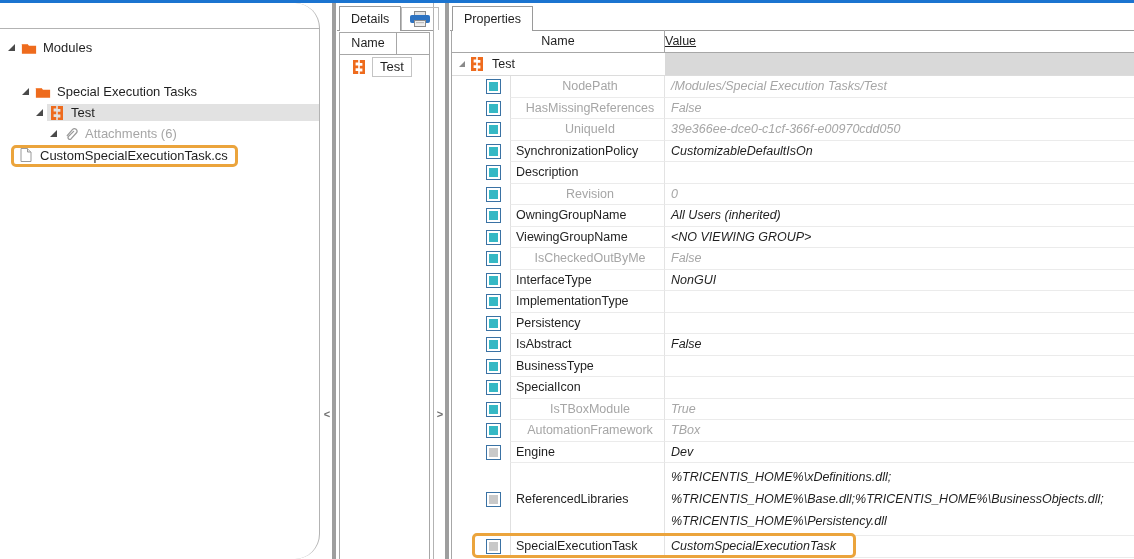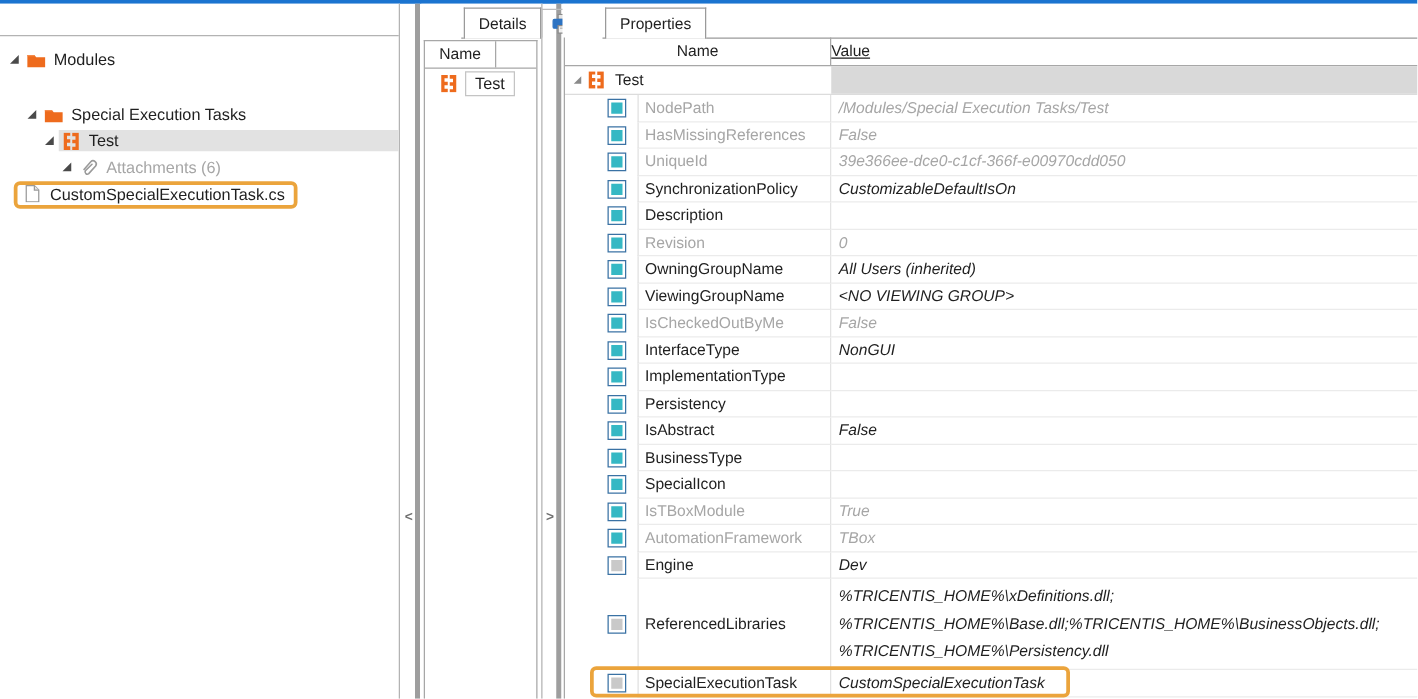--- a/index.html
+++ b/index.html
@@ -4,42 +4,42 @@
 <style>
   html,body { margin:0; padding:0; }
   body {
     width:1134px; height:559px; position:relative; overflow:hidden;
     background:#ffffff; font-family:"Liberation Sans", sans-serif;
     color:#1f1f1f; -webkit-font-smoothing:antialiased;
   }
   .topline { position:absolute; top:0; left:0; right:0; height:3px; background:#1b74d0; }
 
   
-  .left-panel { position:absolute; left:0; top:3px; bottom:0; width:319px; border-right:1px solid #b3b3b3; background:#fff; }
+  .left-panel { position:absolute; left:0; top:3px; bottom:0; width:319px; border-right:1px solid #b3b3b3; background:#fff;border-radius:25px; }
   .left-header { height:25px; border-bottom:1px solid #b3b3b3; }
   .tree { padding-top:8px; font-size:13px; }
   .tree-row { height:21px; display:flex; align-items:center; white-space:nowrap; }
   .expander { width:0; height:0; border-left:7px solid transparent; border-bottom:7px solid #4a4a4a; margin-right:4px; flex:none; cursor:pointer; }
   .exp-spacer { width:11px; flex:none; }
   .row-body { display:flex; align-items:center; gap:6px; padding:1px 5px 1px 2px; }
   .tree-row.selected .row-body { background:#e2e2e2; flex:1; }
   .tree-row.muted .row-body { color:#a6a6a6; }
   .tree-row.highlighted { height:23px; }
   .tree-row.highlighted .row-body { border:3px solid #eba43c; border-radius:5px; padding:0 7px 1px 4px; background:#fff; }
   .tic { width:16px; height:14px; flex:none; }
 
   
   .vbar { position:absolute; top:3px; bottom:0; width:4px; background:#9e9e9e; cursor:col-resize; }
   #bar1 { left:332px; } #bar2 { left:445px; }
   .collapse-btn { position:absolute; top:406px; width:12px; height:16px; font-size:11px; font-weight:bold; color:#6f6f6f;
     display:flex; align-items:center; justify-content:center; cursor:pointer; user-select:none; }
   #colL { left:321px; } #colR { left:434px; }
 
   
-  .tabstrip { height:27px; border-bottom:1px solid #9a9a9a; display:flex; align-items:flex-end; font-size:12.5px;margin-left:32px; }
+  .tabstrip { height:27px; border-bottom:1px solid #9a9a9a; display:flex; align-items:flex-end; font-size:12.5px; }
   .tab { background:#fff; border:1px solid #9a9a9a; border-bottom:none; padding:5px 11px 5px; margin-bottom:-1px; margin-left:2px; position:relative; z-index:1; cursor:default; }
   .printer-tab { margin-left:auto; margin-right:1px; border:1px solid #bdbdbd; border-bottom:none; padding:3px 7px 2px; display:flex; align-items:flex-end; cursor:pointer; }
 
   
   .details-panel { position:absolute; left:337px; top:3px; bottom:0; width:96px; border-right:1px solid #b3b3b3; background:#fff; }
   .dgrid { position:absolute; top:29px; left:2px; right:3px; bottom:0; border:1px solid #a7a7a7; border-bottom:none; }
   .dgrid-head { height:21px; display:flex; border-bottom:1px solid #a7a7a7; font-size:12.5px; }
   .dgrid-head .col1 { width:63%; border-right:1px solid #a7a7a7; text-align:center; line-height:21px; }
   .dgrid-head .col2 { flex:1; }
   .dgrid-row { height:24px; display:flex; align-items:center; padding-left:11px; gap:5px; }
@@ -59,21 +59,21 @@
   .prow.multi { height:73px; }
   .cb-col { width:58px; padding-left:34px; box-sizing:border-box; flex:none; display:flex; align-items:center; }
   .checkbox { width:15px; height:15px; box-sizing:border-box; border:1px solid #3a72a4; background:#fff; padding:2px; cursor:pointer; }
   .checkbox i { display:block; width:100%; height:100%; }
   .checkbox i.teal { background:#35b8c4; }
   .checkbox i.gray { background:#c9c9c9; }
   .p-name { width:155px; flex:none; box-sizing:border-box; display:flex; align-items:center; padding-left:5px;
     border-left:1px solid #e0e0e0; border-right:1px solid #e3e3e3; border-bottom:1px solid #ebebeb; }
   .p-value { flex:1; display:flex; flex-direction:column; justify-content:center; padding-left:6px; border-bottom:1px solid #ebebeb;font-style:italic; }
   .p-value div { line-height:22px; white-space:nowrap; }
-  .prow.muted .p-name, .prow.muted .p-value { color:#a6a6a6; }
+  .prow.muted .p-name, .prow.muted .p-value { color:#a6a6a6;justify-content:center; }
   .prow.highlighted::before { content:""; position:absolute; left:20px; top:-3px; width:384px; height:25px; box-sizing:border-box;
     border:3px solid #eba43c; border-radius:5px; pointer-events:none; z-index:2; }
 </style>
 </head>
 <body>
 
 <svg width="0" height="0" style="position:absolute" aria-hidden="true">
   <symbol id="sym-folder" viewBox="0 0 18 15">
     <path d="M1 3 H7.2 L9 5 H17 V14 H1 Z" fill="#ee6b1d"></path>
     <path d="M1 3 H7.2 L8.2 4.1 H1 Z" fill="#f58b4a"></path>

